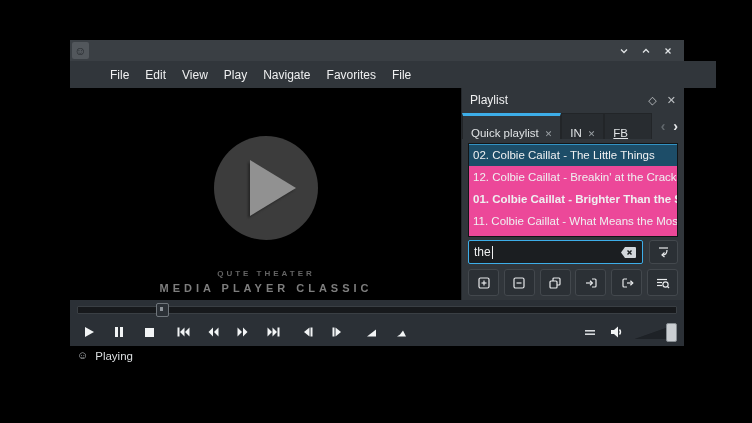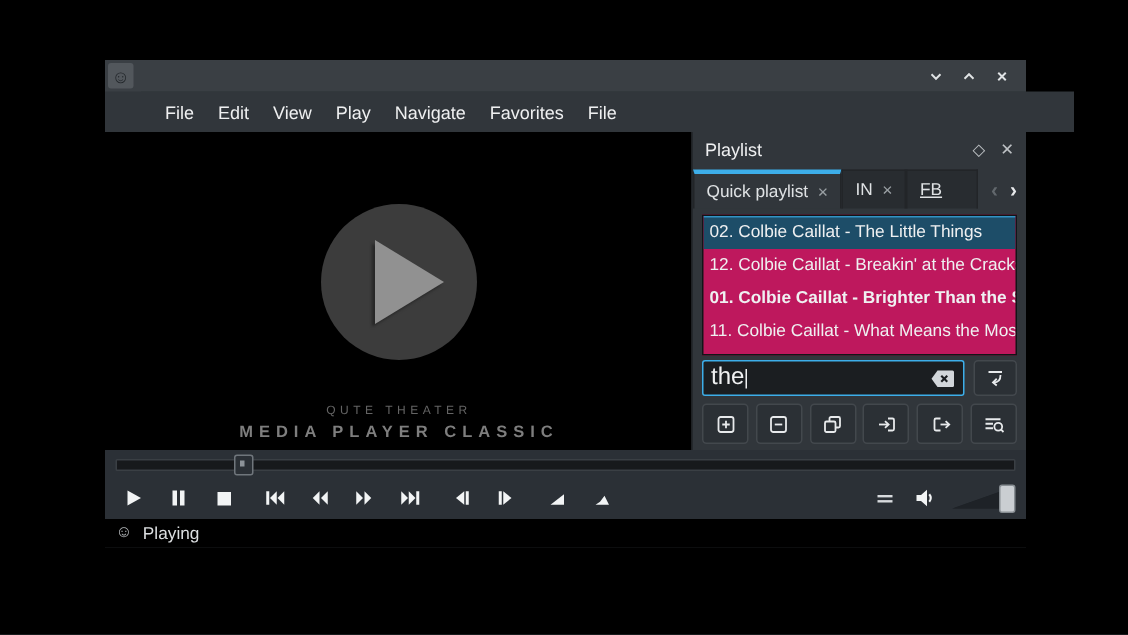--- a/index.html
+++ b/index.html
@@ -26,45 +26,45 @@
   .menu-item{padding:4px 8px;color:#eff0f1;}
 
   
   .content{position:absolute;left:0;top:48px;width:100%;height:212px;background:#000;}
   .video-area{position:absolute;left:0;top:0;width:392px;height:212px;background:#000;}
   .logo{position:absolute;left:0;top:0;width:100%;height:100%;}
   .logo-circle{position:absolute;left:144px;top:48px;width:104px;height:104px;border-radius:50%;background:#3c3c3c;
     display:flex;align-items:center;justify-content:center;}
   .logo-play{width:0;height:0;border-left:46px solid #919191;border-top:28px solid transparent;border-bottom:28px solid transparent;margin-left:14px;filter:drop-shadow(-2px 2px 1px #262626);}
   .logo-line1{position:absolute;left:0;top:166px;width:392px;text-align:center;font-size:11px;font-weight:bold;letter-spacing:4px;color:#7e7e7e;margin-top:28px;}
-  .logo-line2{position:absolute;left:0;top:181px;width:392px;text-align:center;font-size:8px;font-weight:normal;letter-spacing:3px;color:#646464;}
+  .logo-line2{position:absolute;left:0;top:181px;width:392px;text-align:center;font-size:8px;font-weight:bold;letter-spacing:3px;color:#646464;}
 
   
   .panel{position:absolute;right:0;top:0;width:222px;height:212px;background:#31363b;border-left:1px solid #24282c;}
   .panel-header{height:24px;display:flex;align-items:center;padding:0 8px;font-size:12px;gap:20px;}
   .panel-header-icons{margin-left:auto;display:flex;gap:10px;color:#bdc1c4;font-size:11px;}
   .panel-hicon{line-height:1;}
   .tabbar{display:flex;height:26px;align-items:stretch;margin-top:1px;position:relative;}
-  .tab{display:flex;align-items:center;gap:6px;padding:0 8px;font-size:11.5px;background:#282c30;
+  .tab{display:flex;align-items:flex-end;gap:6px;padding:0 8px;font-size:11.5px;background:#282c30;
     border:1px solid #222528;border-bottom:none;color:#dfe2e4;white-space:nowrap;}
   .tab.active{background:#31363b;border-top:3px solid #3daee9;padding-top:0;}
   .tab .tab-close{color:#9aa0a4;font-size:9px;}
   .tab-fb{width:30px;overflow:hidden;text-decoration:underline;}
   .tab-scroll{margin-left:auto;display:flex;align-items:center;gap:8px;padding:0 6px;font-size:14px;font-weight:bold;}
   .tab-scroll .left{color:#62686d;}
   .tab-scroll .right{color:#e8eaec;}
 
-  .list{position:absolute;left:6px;right:6px;top:55px;height:92px;background:#be185d;border:1px solid #121517;overflow:hidden;}
+  .list{position:absolute;left:6px;right:6px;top:55px;height:92px;background:#ec4899;border:1px solid #121517;overflow:hidden;}
   .row{height:22px;line-height:22px;font-size:11.5px;padding:0 4px;white-space:nowrap;overflow:hidden;color:#eff0f1;}
   .row.selected{background:#1d4d68;border-top:1px solid #3292c4;height:21px;line-height:21px;}
   .row.playing{font-weight:bold;}
 
   .search-row{position:absolute;left:6px;right:6px;top:152px;height:24px;display:flex;gap:6px;}
   .search-input{flex:1;background:#1b1e21;border:1px solid #3daee9;border-radius:2px;display:flex;align-items:center;
-    padding:0 5px;font-size:16px;position:relative;}
+    padding:0 5px;font-size:12px;position:relative;}
   .caret{width:1px;height:13px;background:#eff0f1;margin-left:1px;}
   .clear-btn{margin-left:auto;display:flex;align-items:center;}
   .goto-btn{width:27px;background:#2b3035;border:1px solid #43484d;border-radius:3px;display:flex;align-items:center;justify-content:center;}
 
   .btn-row{position:absolute;left:6px;right:6px;top:181px;height:25px;display:flex;justify-content:space-between;}
   .pl-btn{width:29px;height:25px;background:#2b3035;border:1px solid #43484d;border-radius:3px;
     display:flex;align-items:center;justify-content:center;}
   .pl-btn svg,.goto-btn svg{stroke:#e8eaec;fill:none;stroke-width:1.2;}
 
   

